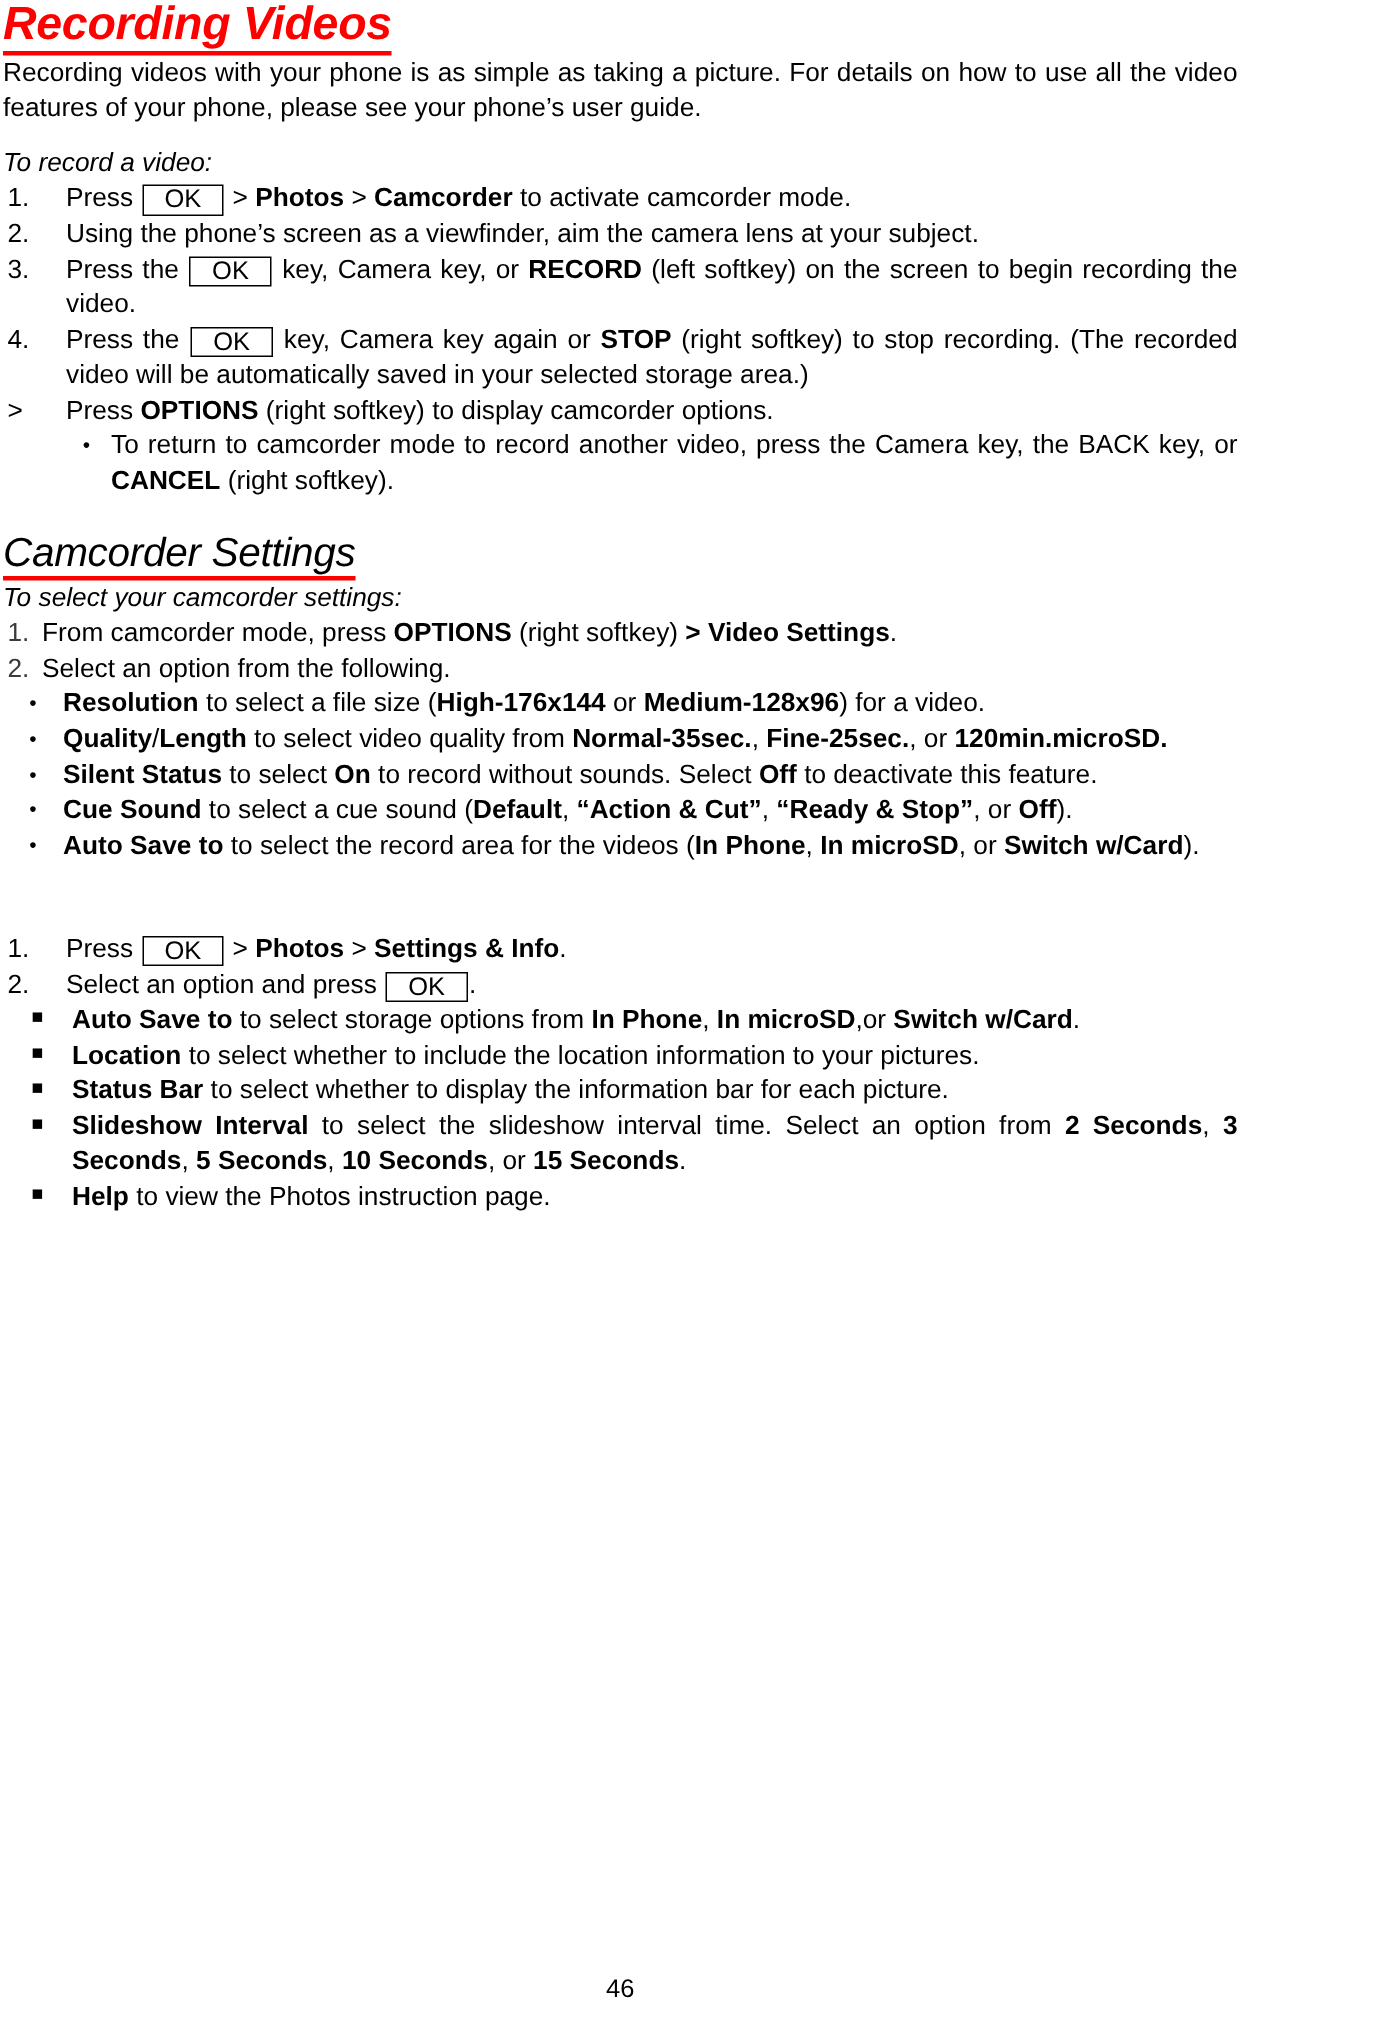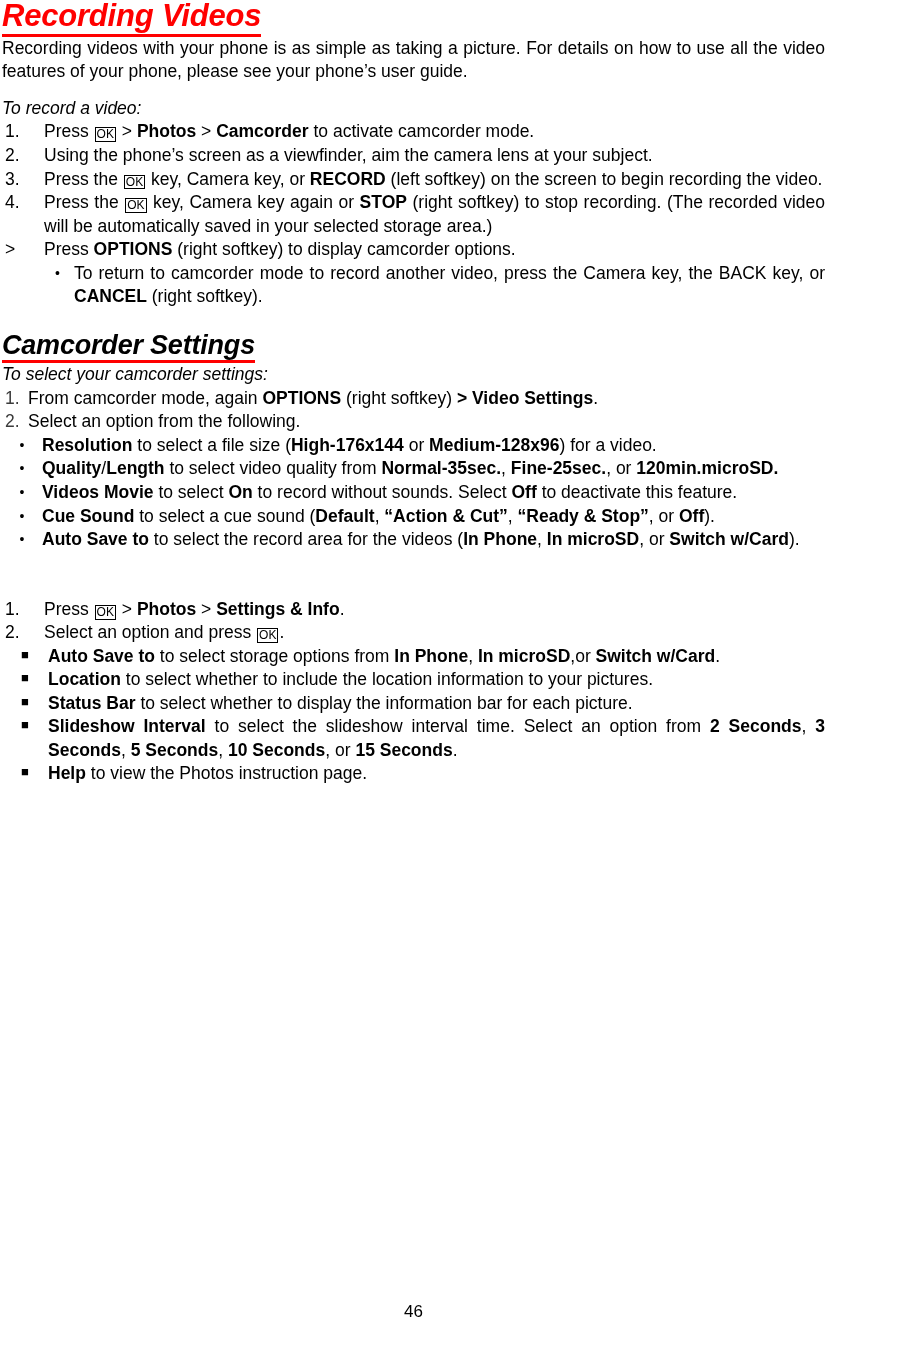--- a/index.html
+++ b/index.html
@@ -38,21 +38,21 @@
     letter-spacing: -0.2px;
   }
   h1.heading-red .ul-red,
   h1.heading-black .ul-red {
     display: inline-block;
     border-bottom: 3px solid #ff0000;
     padding-bottom: 1px;
   }
   h1.heading-black {
     font-size: 27px;
-    font-weight: bold;
+    font-weight: normal;
     font-style: italic;
     color: #000000;
     margin: 0;
     padding: 0;
     line-height: 1.06;
     letter-spacing: -0.2px;
   }
 
   
   p.body-text {
@@ -127,35 +127,35 @@
     text-align: center;
     font-size: 13px;
     line-height: 1.5;
   }
   .sq-item > .content { text-align: justify; }
 
   
   .keybox {
     display: inline-block;
     border: 1px solid #000000;
-    padding: 0 1px;
+    padding: 0 14px;
     margin: 0 1px;
     line-height: 1.08;
-    font-size: 12px;
+    font-size: 17px;
     vertical-align: -1px;
   }
 
   b, strong { font-weight: bold; }
 
   
   .page-footer {
     position: absolute;
     left: 0;
     right: 0;
-    bottom: 32px;
+    bottom: 18px;
     text-align: center;
     font-size: 17px;
   }
 </style>
 </head>
 <body>
 
 <div class="page">
 
   <h1 class="heading-red"><span class="ul-red">Recording Videos</span></h1>
@@ -198,40 +198,40 @@
 
   <div class="spacer-md"></div>
 
   <h1 class="heading-black"><span class="ul-red">Camcorder Settings</span></h1>
 
   <p class="subhead">To select your camcorder settings:</p>
 
   <div class="num-list" id="s2-steps">
       <div class="num-item tight">
         <div class="marker">1.</div>
-        <div class="content"><span>From camcorder mode, again </span><b>OPTIONS</b><span> (right softkey) </span><b>&gt; Video Settings</b><span>.</span></div>
+        <div class="content"><span>From camcorder mode, press </span><b>OPTIONS</b><span> (right softkey) </span><b>&gt; Video Settings</b><span>.</span></div>
       </div>
       <div class="num-item tight">
         <div class="marker">2.</div>
         <div class="content"><span>Select an option from the following.</span></div>
       </div>
     </div>
 
   <div class="bullet-list" id="s2-options">
       <div class="bullet-item">
         <div class="bullet">•</div>
         <div class="content"><b>Resolution</b><span> to select a file size (</span><b>High-176x144</b><span> or </span><b>Medium-128x96</b><span>) for a video.</span></div>
       </div>
       <div class="bullet-item">
         <div class="bullet">•</div>
         <div class="content"><b>Quality</b><span>/</span><b>Length</b><span> to select video quality from </span><b>Normal-35sec.</b><span>, </span><b>Fine-25sec.</b><span>, or </span><b>120min.microSD.</b></div>
       </div>
       <div class="bullet-item">
         <div class="bullet">•</div>
-        <div class="content"><b>Videos Movie</b><span> to select </span><b>On</b><span> to record without sounds. Select </span><b>Off</b><span> to deactivate this feature.</span></div>
+        <div class="content"><b>Silent Status</b><span> to select </span><b>On</b><span> to record without sounds. Select </span><b>Off</b><span> to deactivate this feature.</span></div>
       </div>
       <div class="bullet-item">
         <div class="bullet">•</div>
         <div class="content"><b>Cue Sound</b><span> to select a cue sound (</span><b>Default</b><span>, </span><b>“Action &amp; Cut”</b><span>, </span><b>“Ready &amp; Stop”</b><span>, or </span><b>Off</b><span>).</span></div>
       </div>
       <div class="bullet-item">
         <div class="bullet">•</div>
         <div class="content"><b>Auto Save to</b><span> to select the record area for the videos (</span><b>In Phone</b><span>, </span><b>In microSD</b><span>, or </span><b>Switch w/Card</b><span>).</span></div>
       </div>
     </div>

